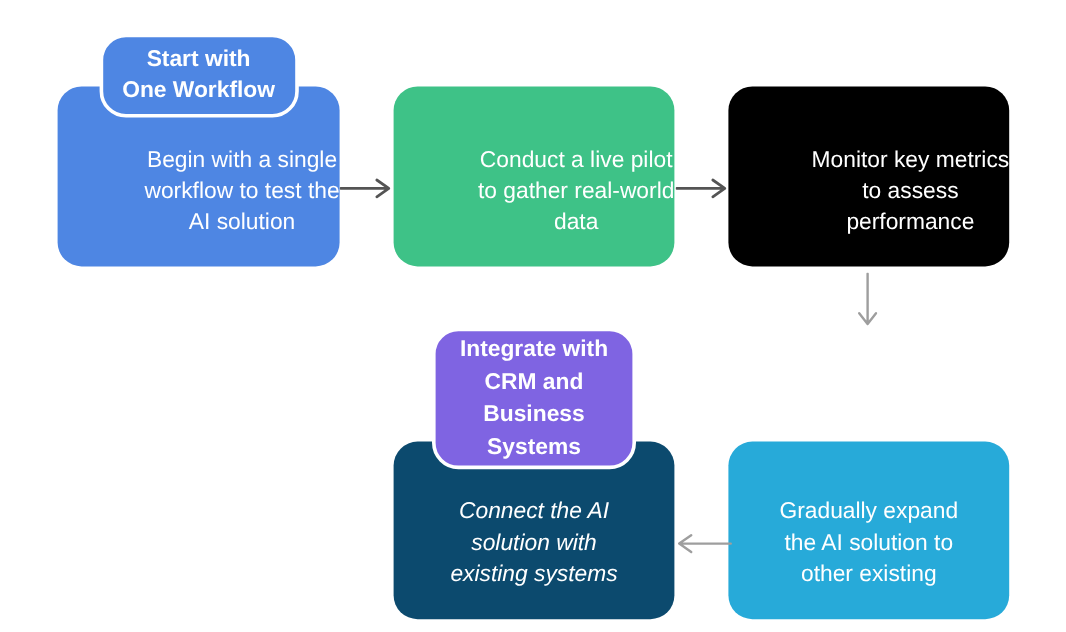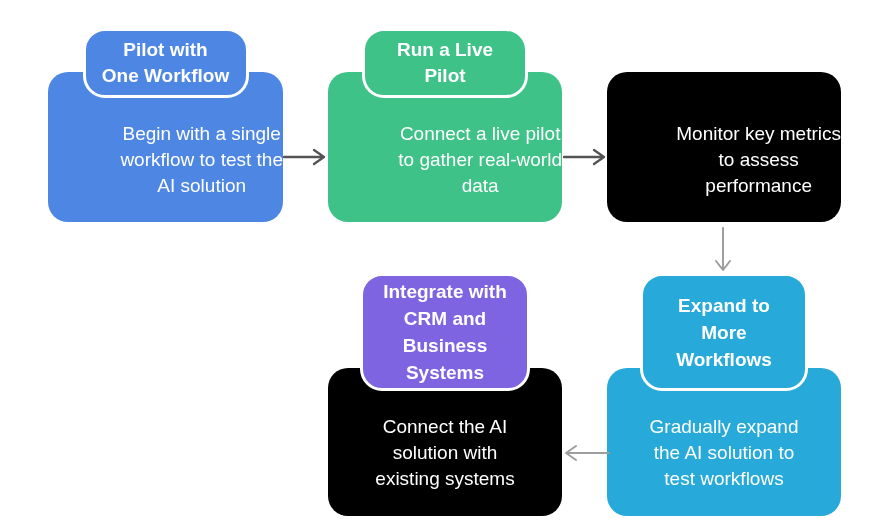--- a/index.html
+++ b/index.html
@@ -74,60 +74,51 @@
 
 <div class="canvas" style="background-color: rgb(255, 255, 255); color: rgb(255, 255, 255);">
 
   <div class="step row1 s1">
     <div class="body-box" style="background-color: rgb(78, 134, 227);">
       <div class="body-text">Begin with a single
 workflow to test the
 AI solution</div>
     </div>
     <div class="header-box" style="background-color: rgb(78, 134, 227); border-color: rgb(255, 255, 255);">
-      <div class="header-text">Pilot with
+      <div class="header-text">Start with
 One Workflow</div>
     </div>
   </div>
 
   <div class="step row1 s2">
     <div class="body-box" style="background-color: rgb(62, 194, 135);">
-      <div class="body-text">Connect a live pilot
+      <div class="body-text">Conduct a live pilot
 to gather real-world
 data</div>
-    </div>
-    <div class="header-box" style="background-color: rgb(62, 194, 135); border-color: rgb(255, 255, 255);">
-      <div class="header-text">Run a Live
-Pilot</div>
     </div>
   </div>
 
   <div class="step row1 s3">
     <div class="body-box" style="background-color: #000000;">
       <div class="body-text">Monitor key metrics
 to assess
 performance</div>
     </div>
   </div>
 
   <div class="step row2 s4">
     <div class="body-box" style="background-color: rgb(39, 170, 217);">
       <div class="body-text">Gradually expand
 the AI solution to
-test workflows</div>
-    </div>
-    <div class="header-box" style="background-color: rgb(39, 170, 217); border-color: rgb(255, 255, 255);">
-      <div class="header-text">Expand to
-More
-Workflows</div>
+other existing</div>
     </div>
   </div>
 
   <div class="step row2 s5">
-    <div class="body-box" style="background-color: #000000;">
+    <div class="body-box" style="background-color: #0c4a6e; font-style: italic;">
       <div class="body-text">Connect the AI
 solution with
 existing systems</div>
     </div>
     <div class="header-box" style="background-color: rgb(127, 100, 226); border-color: rgb(255, 255, 255);">
       <div class="header-text">Integrate with
 CRM and
 Business
 Systems</div>
     </div>

